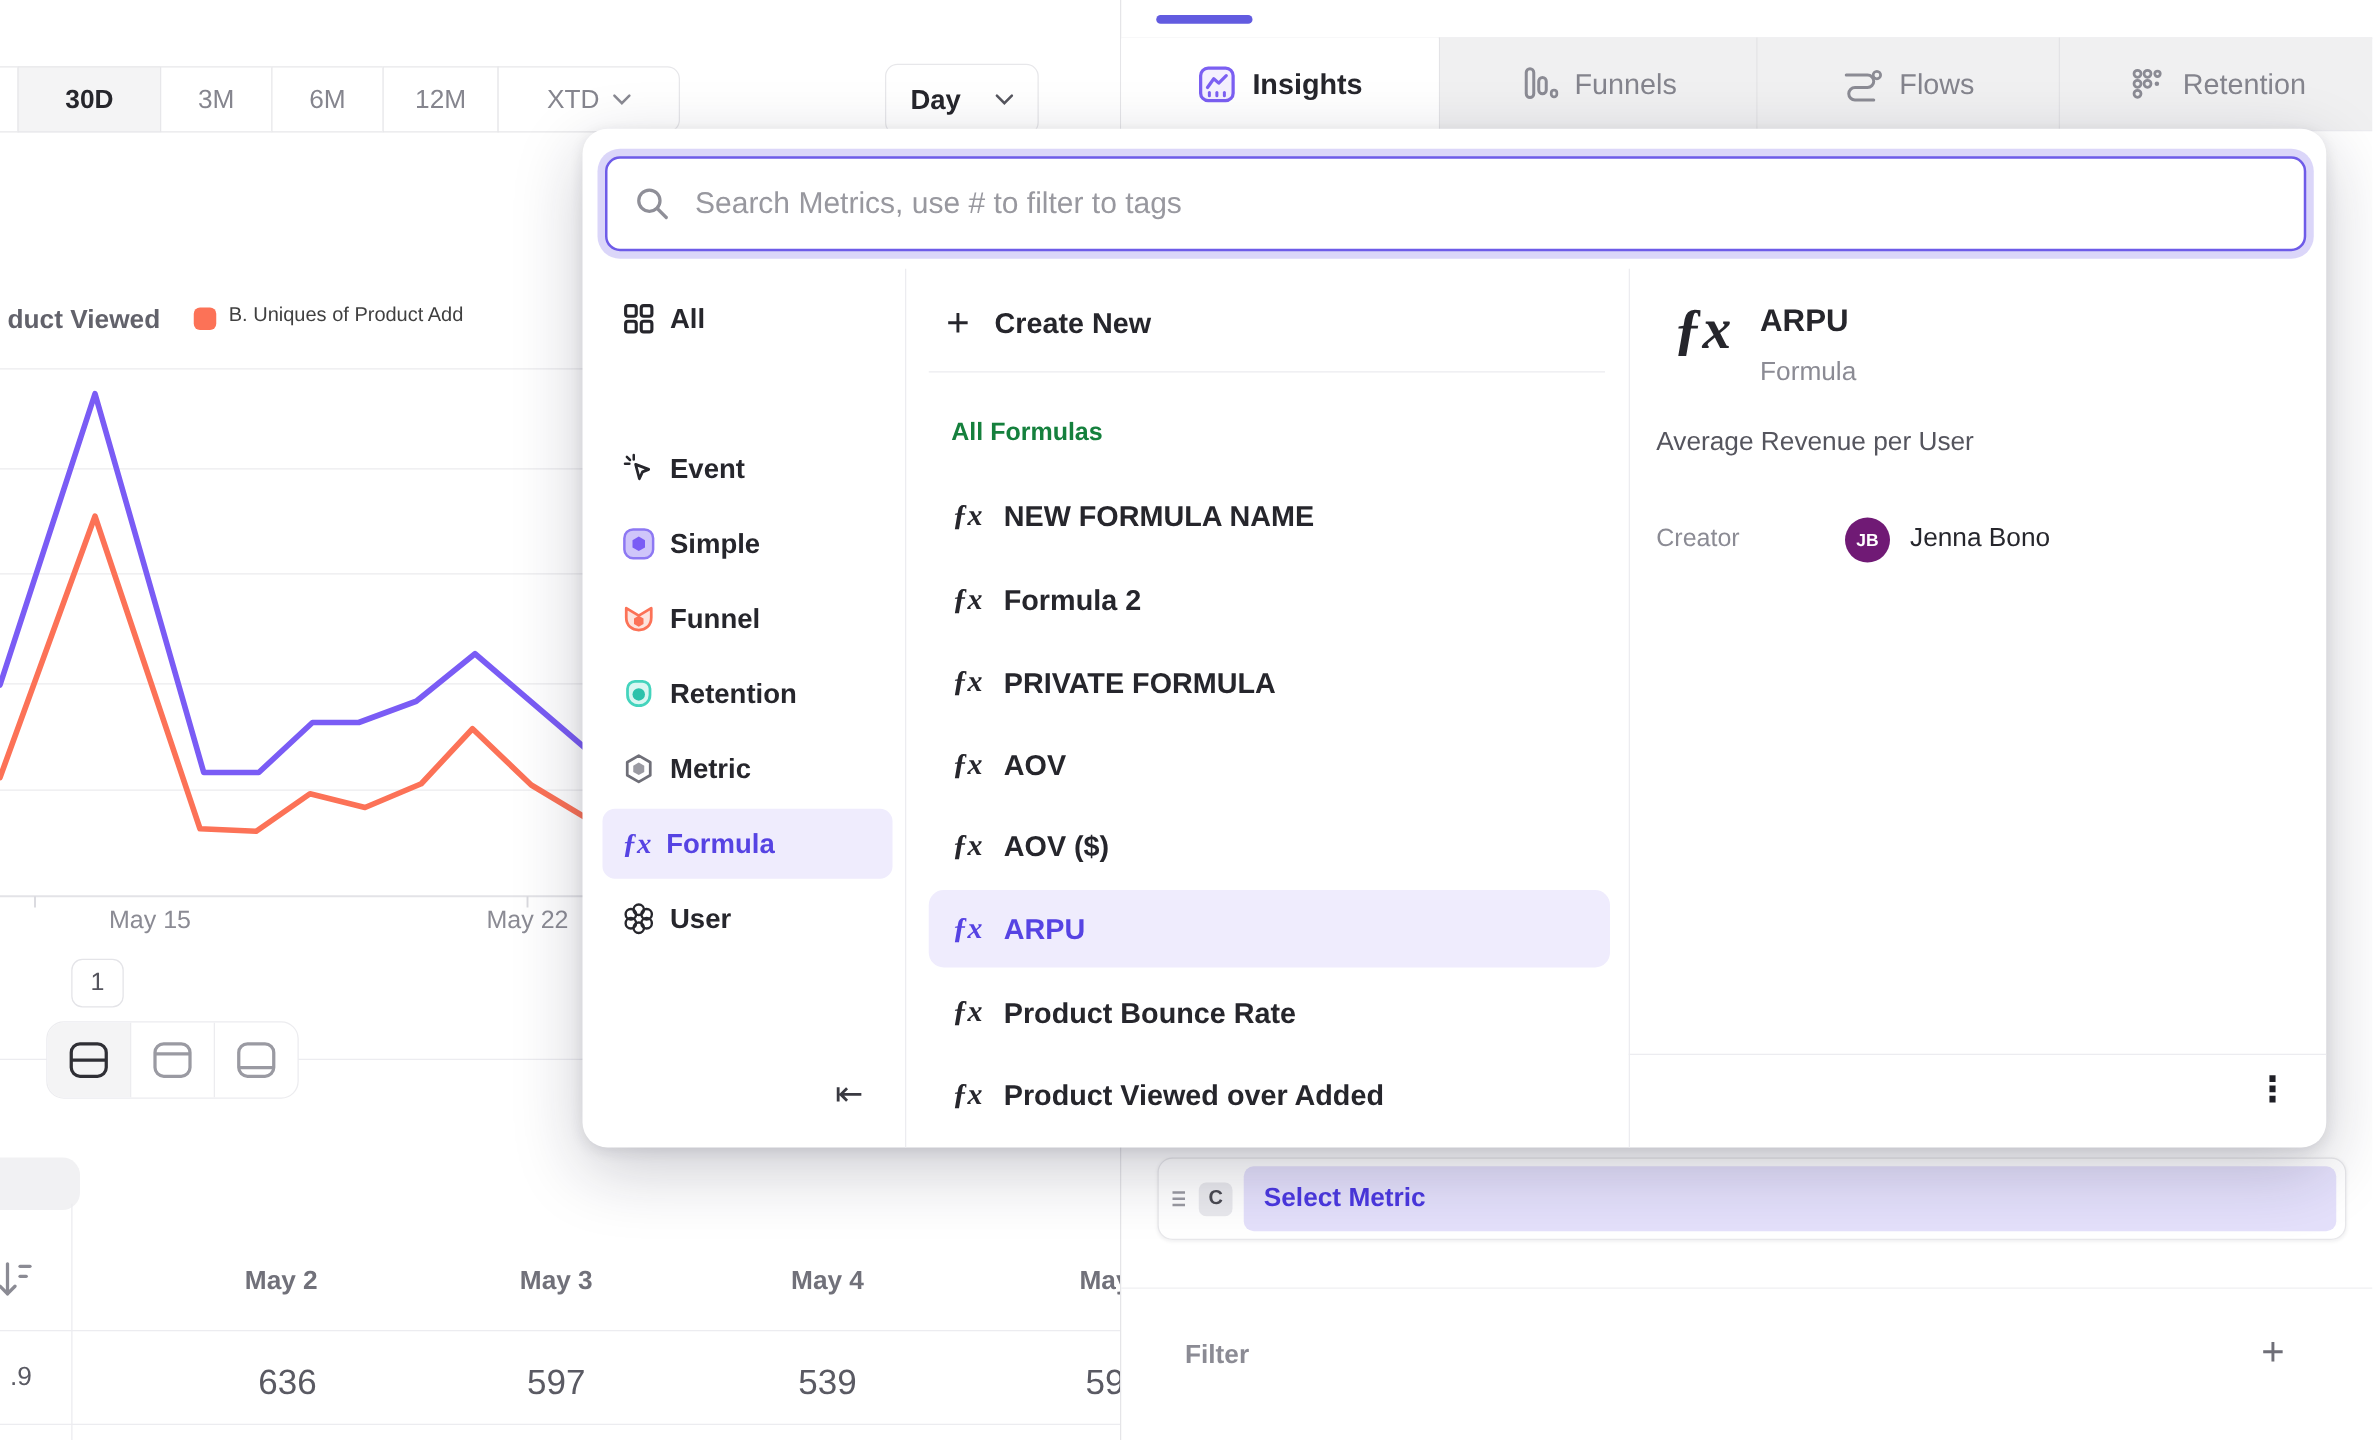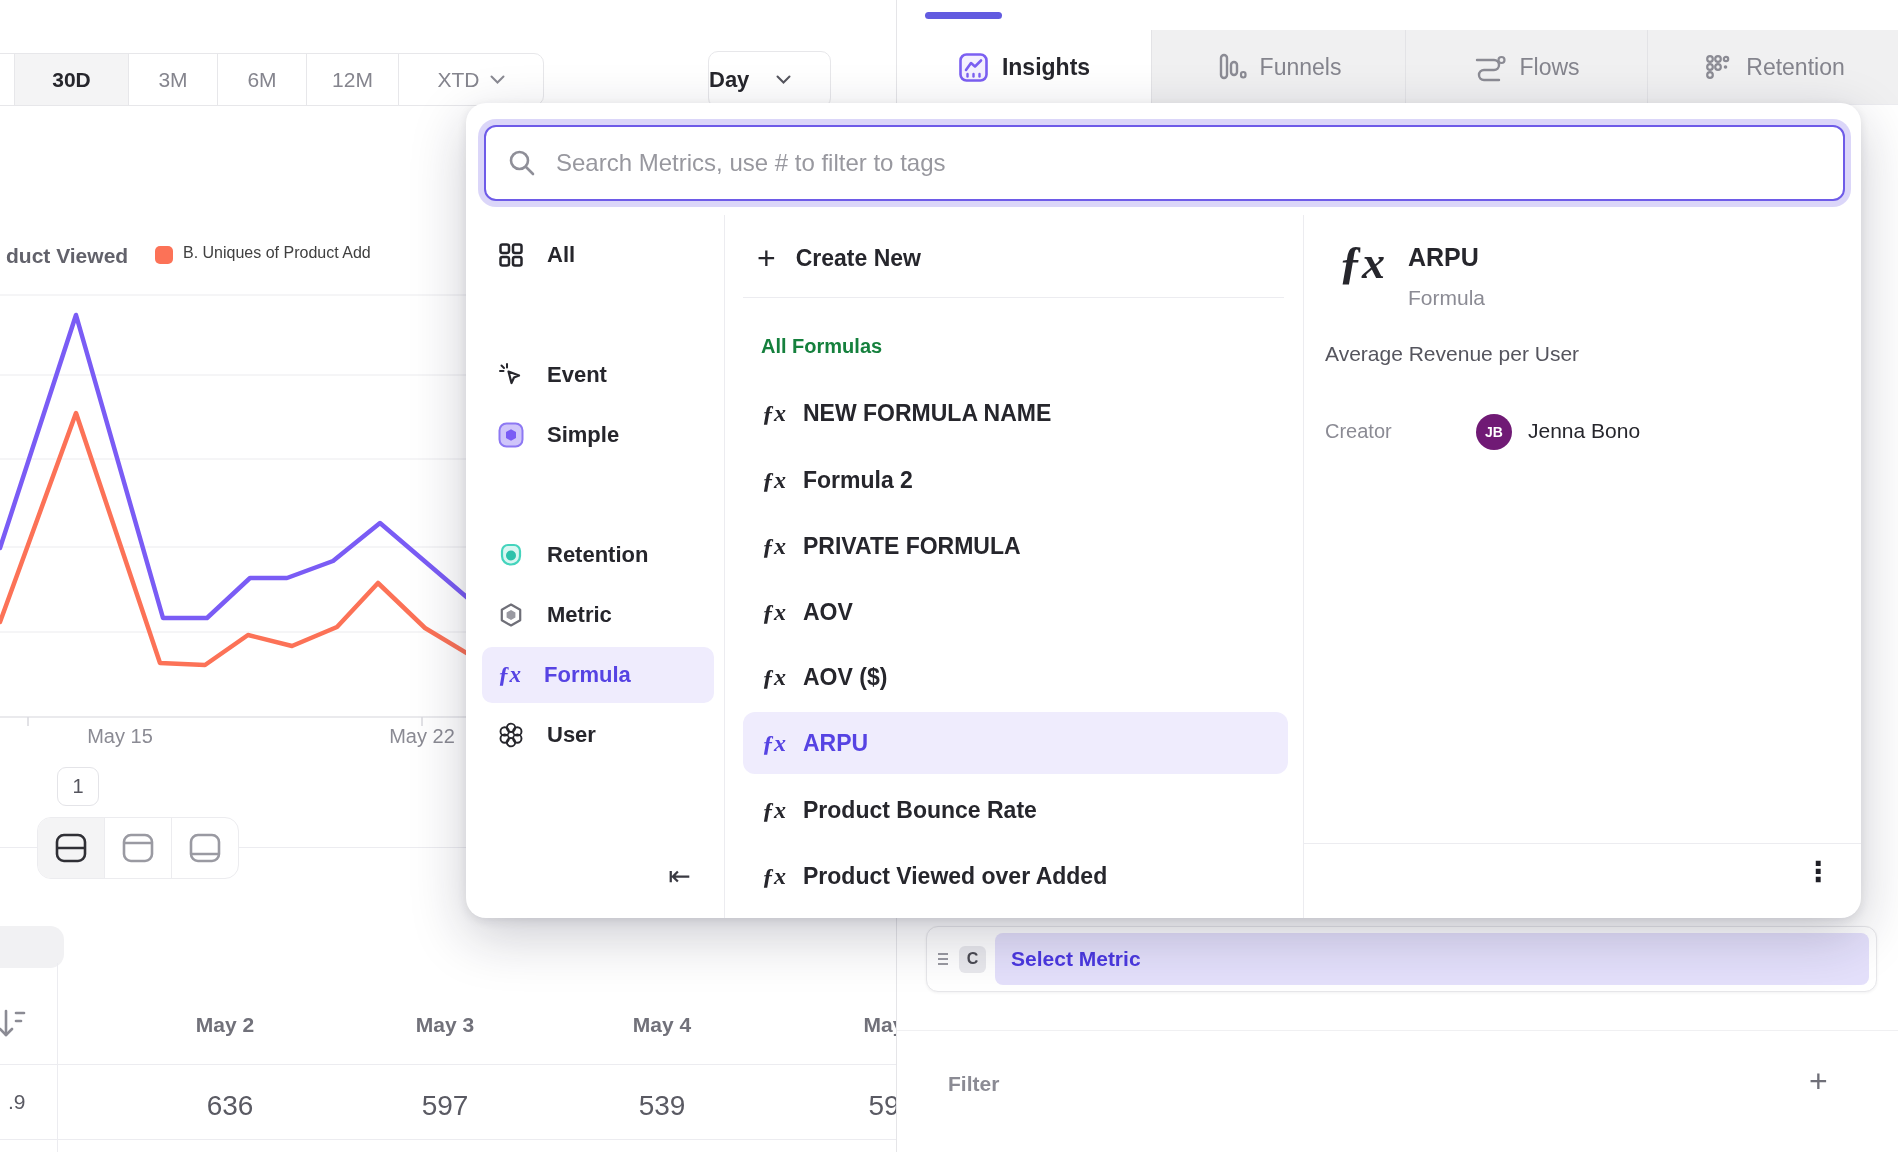--- a/index.html
+++ b/index.html
@@ -6,21 +6,21 @@
   #root{position:relative;width:1898px;height:1152px;overflow:hidden;background:#fff;
         font-family:"Liberation Sans","DejaVu Sans",sans-serif;color:#26262c}
   .abs{position:absolute}
   
   .seg{display:flex;position:absolute;left:-46px;top:53px;height:53px;z-index:1}
   .seg .s{background:#fff;border:1px solid #e7e7ea;margin-left:-1px;display:flex;align-items:center;
           justify-content:center;font-size:21px;color:#85858e;font-weight:500;gap:10px}
   .seg .s.sel{background:#f4f4f5;color:#26262c;font-weight:700}
   .seg .s.last{border-radius:0 10px 10px 0}
   .btn-day{position:absolute;left:708px;top:51px;width:121px;height:55px;border:1px solid #e7e7ea;
-           border-radius:10px;background:#fff;display:flex;align-items:center;
+           border-radius:10px;background:#fff;display:flex;align-items:center;justify-content:center;
            gap:27px;font-size:22px;color:#26262c;font-weight:600;z-index:1}
   .hline{position:absolute;background:#ececf0;height:1px}
   .vline{position:absolute;background:#ececf0;width:1px}
   
   #rightPanel{position:absolute;left:896px;top:0;width:1002px;height:1152px;background:#fff;
               border-left:1px solid #e5e5e8;z-index:2}
   .tab{position:absolute;top:30px;height:74px;display:flex;align-items:center;justify-content:center;
        gap:13px;font-size:23px;font-weight:500;color:#84848d;border-left:1px solid #e3e3e6;cursor:pointer}
   .tab.active{background:#fff;color:#26262c;font-weight:700;border-left:none}
   .tab.inactive{background:#f0f0f1}
@@ -52,21 +52,21 @@
   .td{position:absolute;transform:translateX(-50%);font-size:28px;color:#5a5a63;white-space:nowrap;z-index:1}
   .td-part{position:absolute;font-size:21px;color:#5a5a63;z-index:1}
   
   #dropdown{position:absolute;left:466px;top:103px;width:1395px;height:815px;background:#fff;border-radius:20px;
             box-shadow:0 18px 55px rgba(25,25,50,.22),0 3px 10px rgba(25,25,50,.10);z-index:3}
   .searchbox{position:absolute;left:18px;top:22px;width:1357px;height:72px;border:2px solid #6e5be8;border-radius:12px;
              background:#fff;box-shadow:0 0 0 6px rgba(110,91,232,.25);display:flex;align-items:center}
   .searchbox input{border:none;outline:none;flex:1;margin-left:18px;font-size:24px;color:#26262c;
                    font-family:"Liberation Sans","DejaVu Sans",sans-serif;background:transparent}
   .searchbox input::placeholder{color:#98989f}
-  .cat-row{position:absolute;left:16px;width:232px;height:56px;display:flex;align-items:center;gap:23px;
+  .cat-row{position:absolute;left:16px;width:232px;height:56px;display:flex;align-items:center;gap:12px;
            padding-left:16px;box-sizing:border-box;border-radius:10px;font-size:22px;font-weight:600;color:#26262c;cursor:pointer}
   .cat-row.sel{background:#efecfd;color:#5643e3}
   .fx{font-family:Liberation Serif, serif;font-style:italic;font-weight:700}
   .frm-row{position:absolute;left:277px;width:545px;height:62px;display:flex;align-items:center;gap:17px;
            padding-left:19px;box-sizing:border-box;border-radius:12px;font-size:23px;font-weight:600;color:#26262c;cursor:pointer}
   .frm-row.sel{background:#efecfd;color:#5643e3}
   .frm-row .fx{font-size:24px}
   .create-row{position:absolute;left:277px;top:127px;width:545px;height:56px;display:flex;align-items:center;gap:20px;
               padding-left:14px;box-sizing:border-box;font-size:23px;font-weight:600;color:#26262c;cursor:pointer}
   .create-plus{font-size:32px;font-weight:400;color:#26262c;line-height:1}
@@ -272,20 +272,27 @@
       </svg>
       <span>Event</span>
     </div>
     <div class="cat-row" style="top:304px">
       <svg width="26" height="26" viewBox="0 0 26 26">
         <rect x="1.5" y="1.5" width="23" height="23" rx="7" fill="#cfc5fa" stroke="#8d78f3" stroke-width="2"></rect>
         <path d="M13 7.2 L18 10.1 V15.9 L13 18.8 L8 15.9 V10.1 Z" fill="#7a5cf5"></path>
       </svg>
       <span>Simple</span>
     </div>
+    <div class="cat-row" style="top:364px">
+      <svg width="26" height="26" viewBox="0 0 26 26">
+        <path d="M3 4.5 L13 10.5 L23 4.5 L23 12 C23 18.5 18.5 22 13 22 C7.5 22 3 18.5 3 12 Z" fill="#fde4de" stroke="#fc7257" stroke-width="2.2" stroke-linejoin="round"></path>
+        <path d="M13 10.5 L16.8 12.7 V17.1 L13 19.3 L9.2 17.1 V12.7 Z" fill="#fc7257"></path>
+      </svg>
+      <span>Funnel</span>
+    </div>
     <div class="cat-row" style="top:424px">
       <svg width="26" height="26" viewBox="0 0 26 26">
         <path d="M4 9 C4 5.7 6.7 3 10 3 H16 C19.3 3 22 5.7 22 9 V14 C22 19 18 22.5 13 22.5 C8 22.5 4 19 4 14 Z" fill="#d9f7f2" stroke="#44d4bd" stroke-width="2.2"></path>
         <circle cx="13" cy="13.5" r="5" fill="#2cc2ab"></circle>
       </svg>
       <span>Retention</span>
     </div>
     <div class="cat-row" style="top:484px">
       <svg width="26" height="26" viewBox="0 0 26 26">
         <path d="M13 2.5 L22.2 7.8 V18.2 L13 23.5 L3.8 18.2 V7.8 Z" fill="#fff" stroke="#6f6f78" stroke-width="2.2" stroke-linejoin="round"></path>

